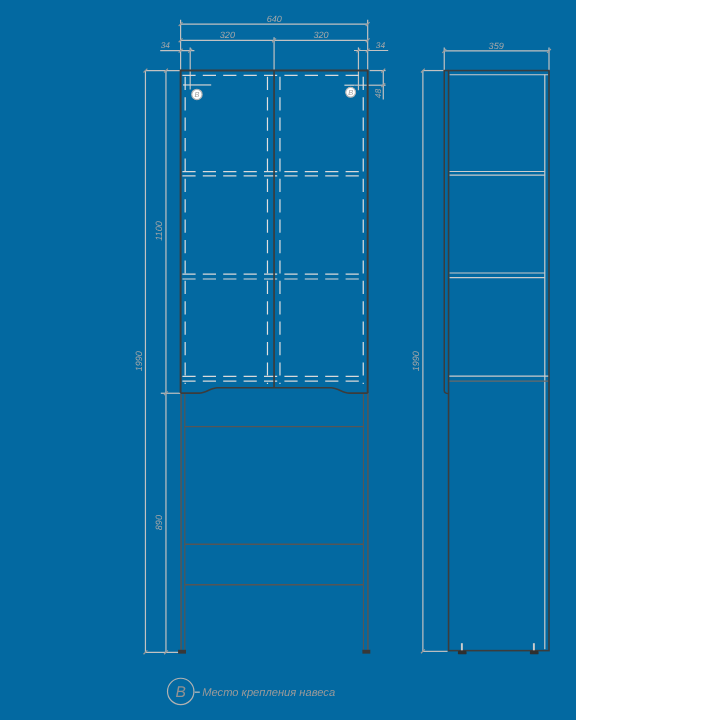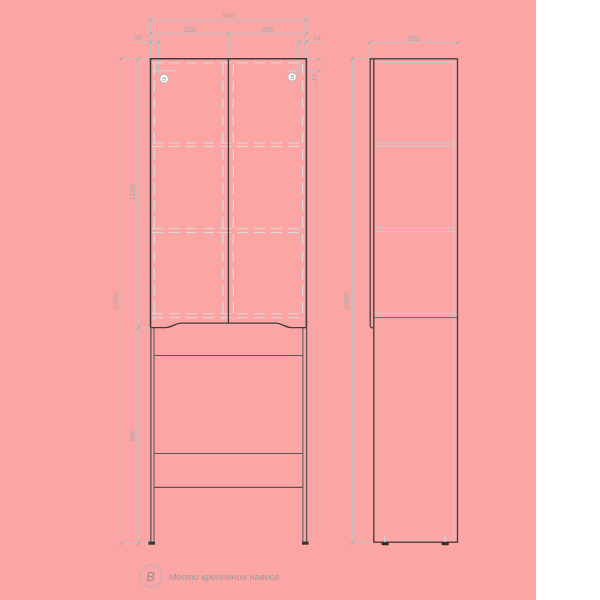--- a/index.html
+++ b/index.html
@@ -1,16 +1,16 @@
 <!DOCTYPE html>
 <html><head>
 <meta charset="utf-8">
 <style>
   html,body{margin:0;padding:0;background:#ffffff;}
-  #page{width:536px;height:600px;position:relative;background:#fca5a5;overflow:hidden;}
+  #page{width:480px;height:600px;position:relative;background:#0369a1;overflow:hidden;}
   svg{position:absolute;top:0;left:0;}
   text{font-family:"Liberation Sans",sans-serif;font-style:italic;}
 </style>
 </head>
 <body>
 <div id="page">
 <svg width="600" height="600" viewBox="0 0 600 600">
 
   <g stroke="#c2c2c2" stroke-width="1" fill="none">
 

